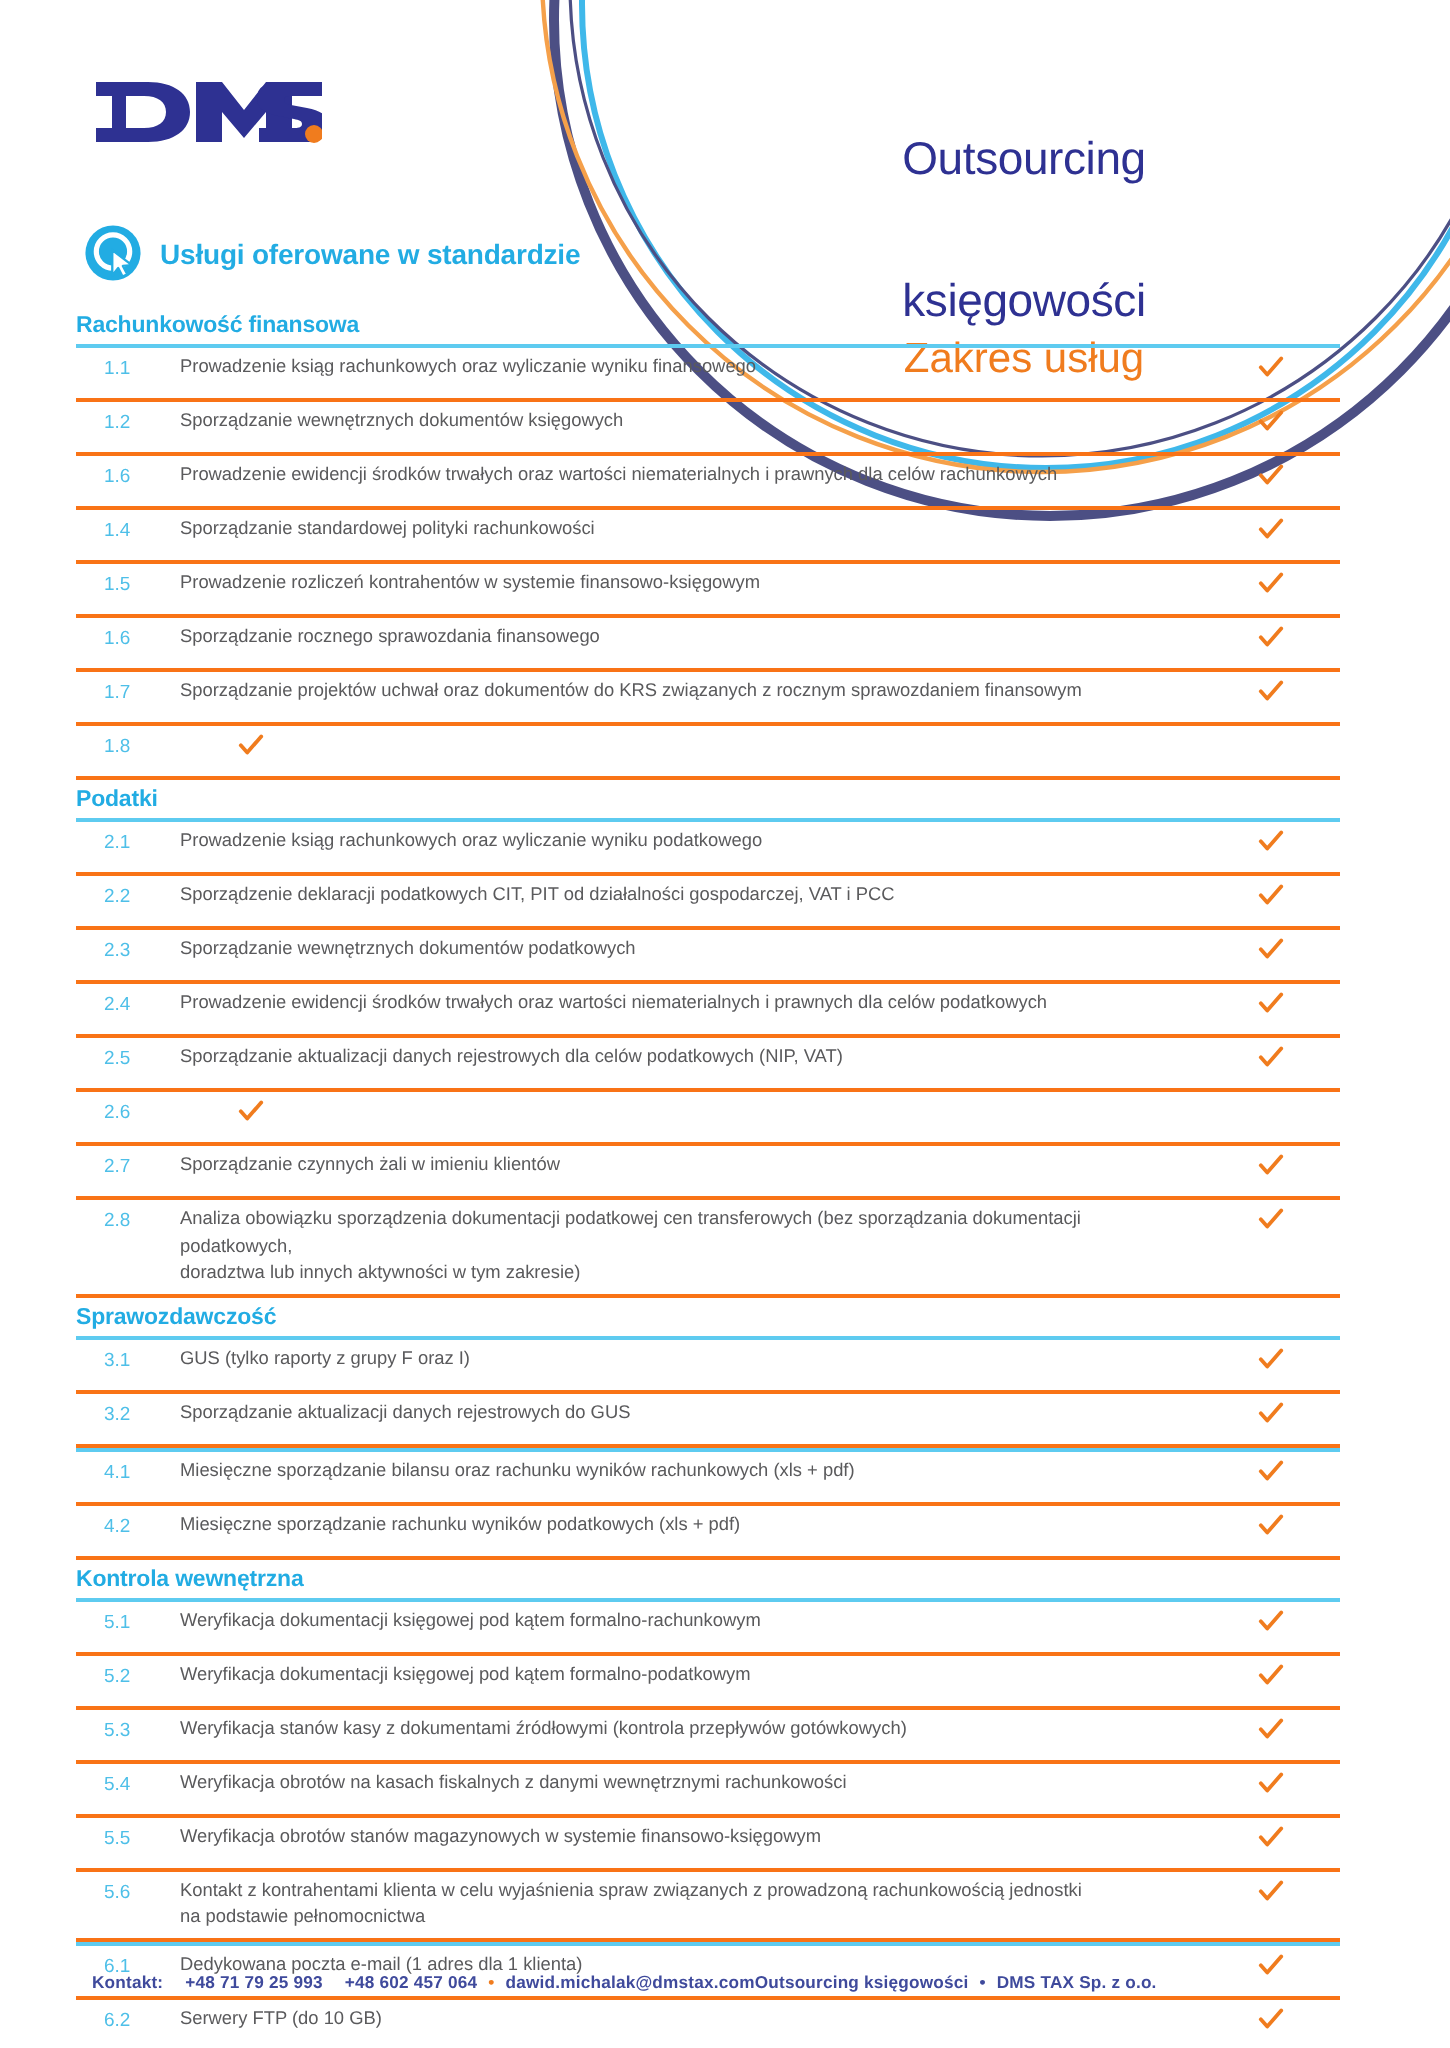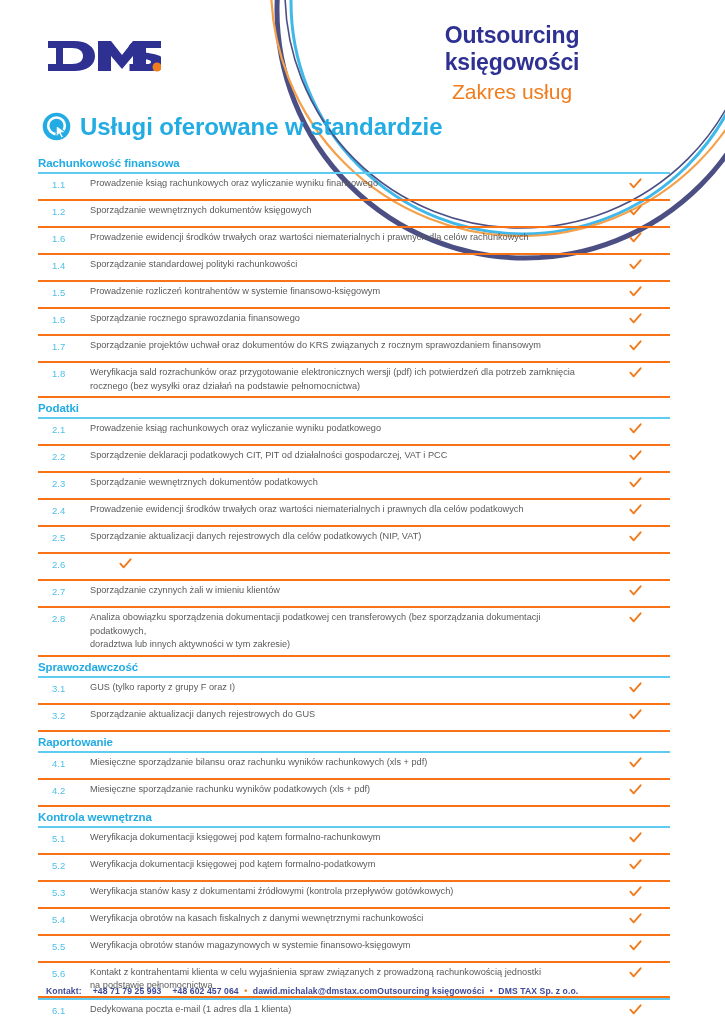--- a/index.html
+++ b/index.html
@@ -41,23 +41,24 @@
     right: 88px;
     top: 22px;
     text-align: center;
     width: 250px;
   }
   .header-title .line1,
   .header-title .line2 {
     display: block;
     color: #2e3192;
     font-size: 23px;
-    font-weight: bold;
+    font-weight: normal;
     line-height: 27px;
     letter-spacing: -0.2px;
+    margin-top: 44px;
   }
   .header-title .line3 {
     display: block;
     color: #f07c1e;
     font-size: 21px;
     line-height: 27px;
     margin-top: 2px;
   }
 
   
@@ -69,21 +70,21 @@
     align-items: center;
     gap: 9px;
   }
   .cursor-icon {
     width: 29px;
     height: 29px;
     flex: 0 0 29px;
   }
   .page-heading h1 {
     margin: 0;
-    font-size: 24px;
+    font-size: 14px;
     font-weight: bold;
     color: #22ace3;
     letter-spacing: -0.1px;
   }
 
   
   .sheet {
     position: absolute;
     left: 38px;
     top: 153px;
@@ -246,21 +247,20 @@
     </div>
     <div class="row">
       <div class="num">1.7</div>
       <div class="label"><span>Sporządzanie projektów uchwał oraz dokumentów do KRS związanych z rocznym sprawozdaniem finansowym</span></div>
       <div class="mark"><svg class="check-svg" viewBox="0 0 16 14" xmlns="http://www.w3.org/2000/svg">
           <path d="M1.5 7.2 L5.6 11.8 L14.5 1.6" fill="none" stroke="#f07c1e" stroke-width="2.4" stroke-linecap="round" stroke-linejoin="round"></path>
         </svg></div>
     </div>
     <div class="row">
       <div class="num">1.8</div>
-      <div class="label"><span>Weryfikacja sald rozrachunków oraz przygotowanie elektronicznych wersji (pdf) ich potwierdzeń dla potrzeb zamknięcia</span><span class="sub">rocznego (bez wysyłki oraz działań na podstawie pełnomocnictwa)</span></div>
       <div class="mark"><svg class="check-svg" viewBox="0 0 16 14" xmlns="http://www.w3.org/2000/svg">
           <path d="M1.5 7.2 L5.6 11.8 L14.5 1.6" fill="none" stroke="#f07c1e" stroke-width="2.4" stroke-linecap="round" stroke-linejoin="round"></path>
         </svg></div>
     </div>
     <div class="section-head">Podatki</div>
     <div class="section-rule"></div>
     <div class="row">
       <div class="num">2.1</div>
       <div class="label"><span>Prowadzenie ksiąg rachunkowych oraz wyliczanie wyniku podatkowego</span></div>
       <div class="mark"><svg class="check-svg" viewBox="0 0 16 14" xmlns="http://www.w3.org/2000/svg">
@@ -324,21 +324,20 @@
           <path d="M1.5 7.2 L5.6 11.8 L14.5 1.6" fill="none" stroke="#f07c1e" stroke-width="2.4" stroke-linecap="round" stroke-linejoin="round"></path>
         </svg></div>
     </div>
     <div class="row">
       <div class="num">3.2</div>
       <div class="label"><span>Sporządzanie aktualizacji danych rejestrowych do GUS</span></div>
       <div class="mark"><svg class="check-svg" viewBox="0 0 16 14" xmlns="http://www.w3.org/2000/svg">
           <path d="M1.5 7.2 L5.6 11.8 L14.5 1.6" fill="none" stroke="#f07c1e" stroke-width="2.4" stroke-linecap="round" stroke-linejoin="round"></path>
         </svg></div>
     </div>
-    <div class="section-head">Raportowanie</div>
     <div class="section-rule"></div>
     <div class="row">
       <div class="num">4.1</div>
       <div class="label"><span>Miesięczne sporządzanie bilansu oraz rachunku wyników rachunkowych (xls + pdf)</span></div>
       <div class="mark"><svg class="check-svg" viewBox="0 0 16 14" xmlns="http://www.w3.org/2000/svg">
           <path d="M1.5 7.2 L5.6 11.8 L14.5 1.6" fill="none" stroke="#f07c1e" stroke-width="2.4" stroke-linecap="round" stroke-linejoin="round"></path>
         </svg></div>
     </div>
     <div class="row">
       <div class="num">4.2</div>

